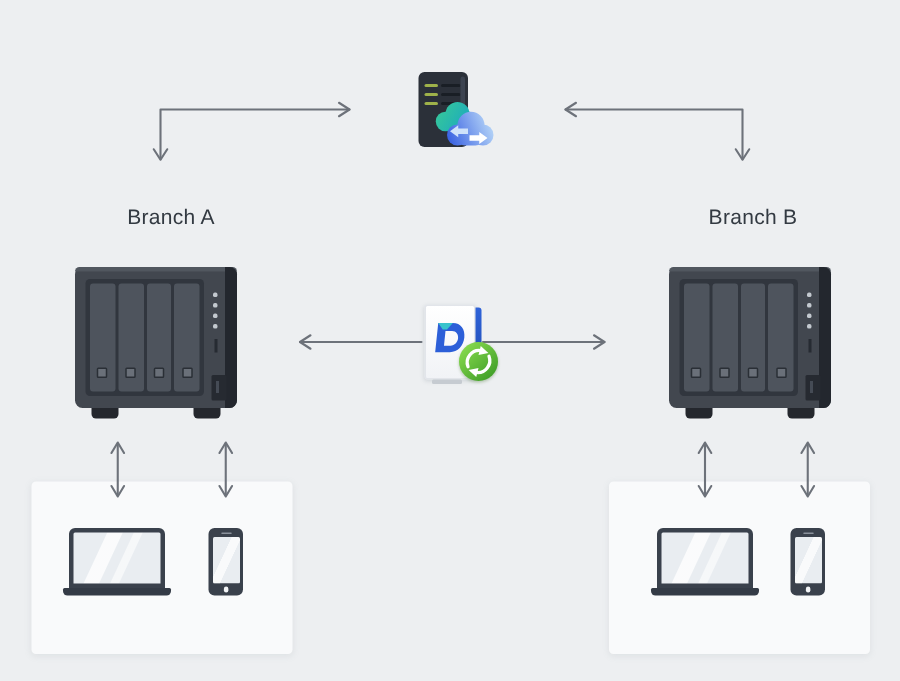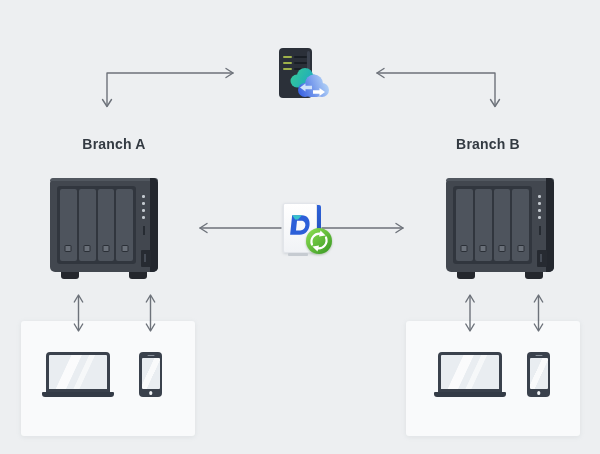--- a/index.html
+++ b/index.html
@@ -4,21 +4,21 @@
 <style>
   html,body{margin:0;padding:0}
   body{width:600px;height:454px;font-family:"Liberation Sans",sans-serif;overflow:hidden}
   #stage{position:relative;width:600px;height:454px;background:#edeff1}
 
   
   #arrows{position:absolute;left:0;top:0;width:600px;height:454px;z-index:5;pointer-events:none}
   .arr{fill:none;stroke:#6d727a;stroke-width:1.4;stroke-linecap:round;stroke-linejoin:round}
 
   
-  .branch-label{position:absolute;transform:translateX(-50%);font-size:14px;font-weight:700;color:#333a42;letter-spacing:.2px;z-index:4;white-space:nowrap}
+  .branch-label{position:absolute;transform:translateX(-50%);font-size:14px;font-weight:400;color:#333a42;letter-spacing:.2px;z-index:4;white-space:nowrap}
 
   
   .server-tower{position:absolute;left:279px;top:48px;width:33px;height:50px;background:#2b3039;border-radius:4px;z-index:3}
   .server-tower::after{content:'';position:absolute;right:2px;top:3px;bottom:3px;width:3px;background:#3c4350;border-radius:2px}
   .srv-row{display:flex;gap:2px;margin:0 0 4px 4px}
   .srv-row:first-child{margin-top:8px}
   .srv-led{width:9px;height:2px;background:#9fb24a;border-radius:1px}
   .srv-slot{width:13px;height:2px;background:#191e25;border-radius:1px}
   .server-cloud{position:absolute;left:288px;top:67px;width:42px;height:32px;z-index:4}
 
@@ -146,21 +146,21 @@
       <circle cx="17" cy="23" r="7"></circle>
         <circle cx="26" cy="16.5" r="9"></circle>
         <circle cx="34" cy="23" r="7"></circle>
       <rect x="17" y="16" width="17" height="14" rx="5"></rect>
     </g>
     <path d="M12,20.5 l5.5,-4 v2.2 h6.5 v3.6 h-6.5 v2.2 z" fill="#cfe2fa"></path>
     <path d="M37,25 l-5.5,-4 v2.2 h-6.5 v3.6 h6.5 v2.2 z" fill="#ffffff"></path>
   </svg>
 
   <div class="branch-label" style="left:114px;top:136px">Branch A</div>
-  <div class="branch-label" style="left:488px;top:136px">Branch B</div>
+  <div class="branch-label" style="left:502px;top:136px">Branch B</div>
 
   <div class="nas" style="left:50px;top:178px">
     <div class="nas-body">
       <div class="nas-bays">
         <div class="bay"></div>
         <div class="bay"></div>
         <div class="bay"></div>
         <div class="bay"></div>
       </div>
       <div class="nas-ctrl">

